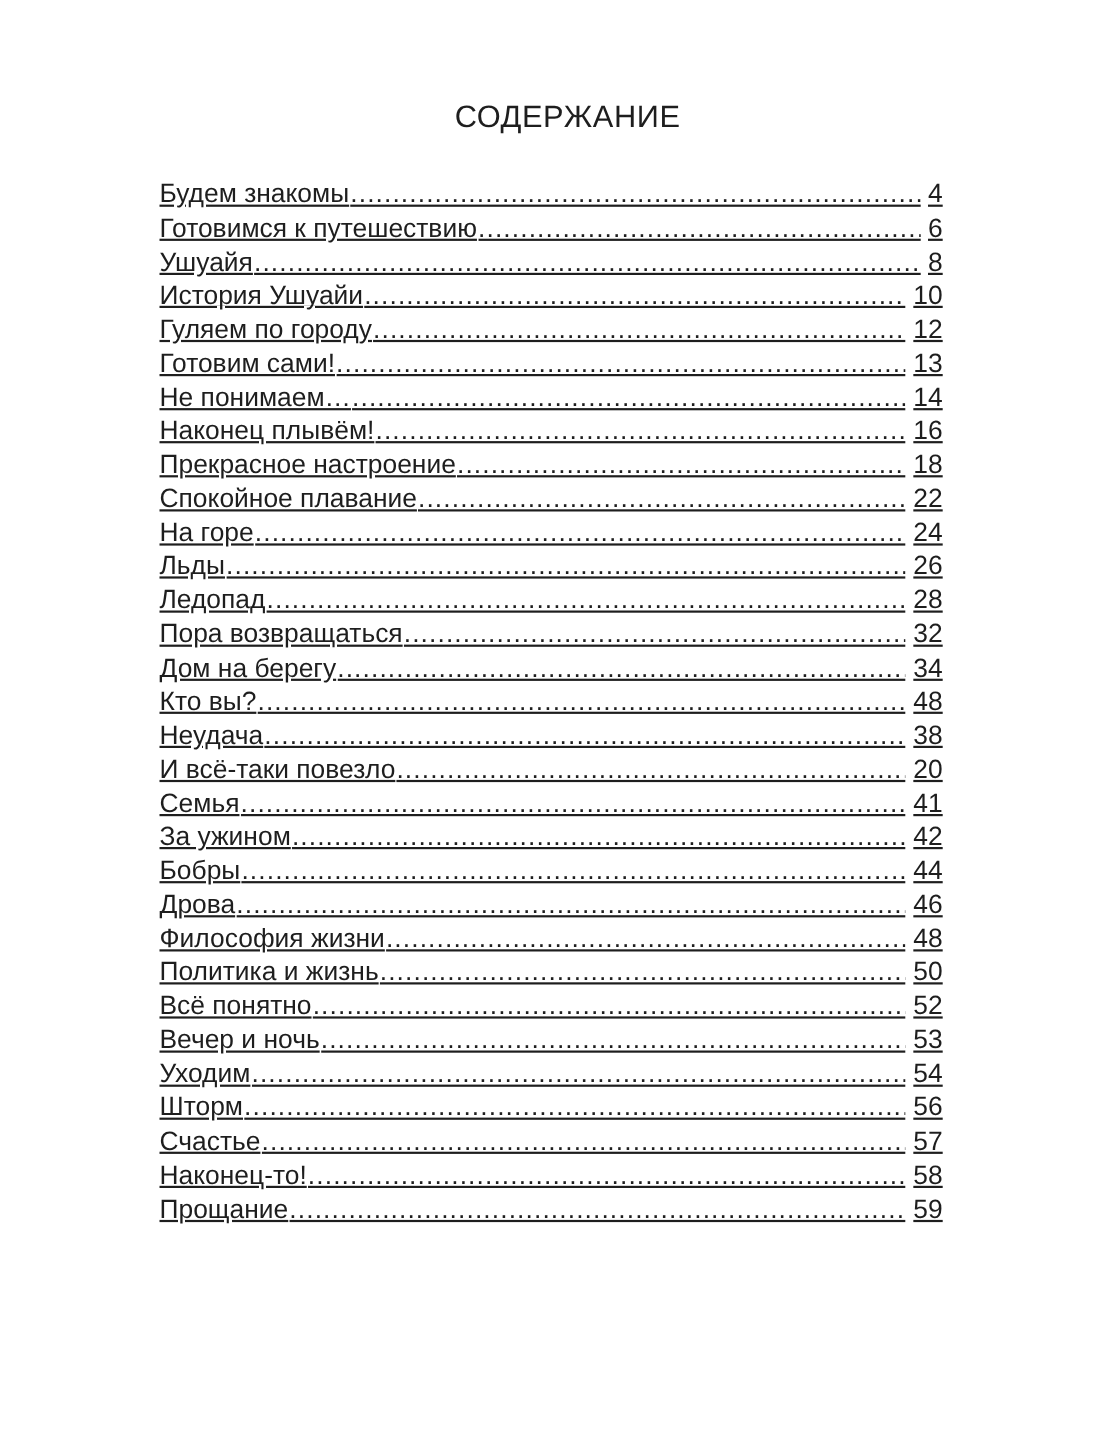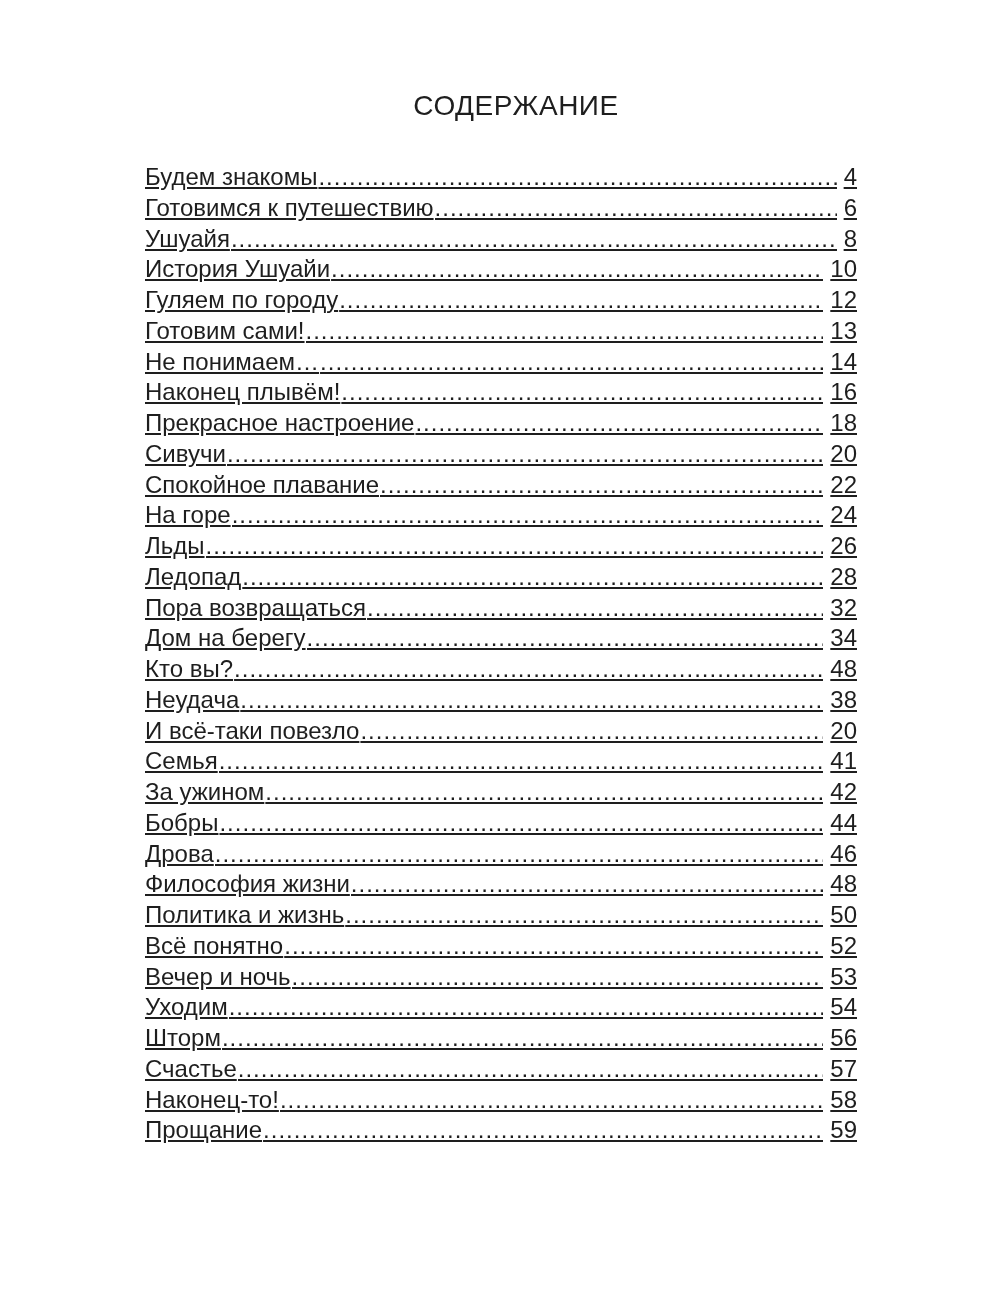--- a/index.html
+++ b/index.html
@@ -108,25 +108,20 @@
         <span class="t">Наконец плывём!</span>
         <span class="dots"></span>
         <span class="n">16</span>
       </div>
       <div class="row">
         <span class="t">Прекрасное настроение</span>
         <span class="dots"></span>
         <span class="n">18</span>
       </div>
       <div class="row">
-        <span class="t">Сивучи</span>
-        <span class="dots"></span>
-        <span class="n">20</span>
-      </div>
-      <div class="row">
         <span class="t">Спокойное плавание</span>
         <span class="dots"></span>
         <span class="n">22</span>
       </div>
       <div class="row">
         <span class="t">На горе</span>
         <span class="dots"></span>
         <span class="n">24</span>
       </div>
       <div class="row">

